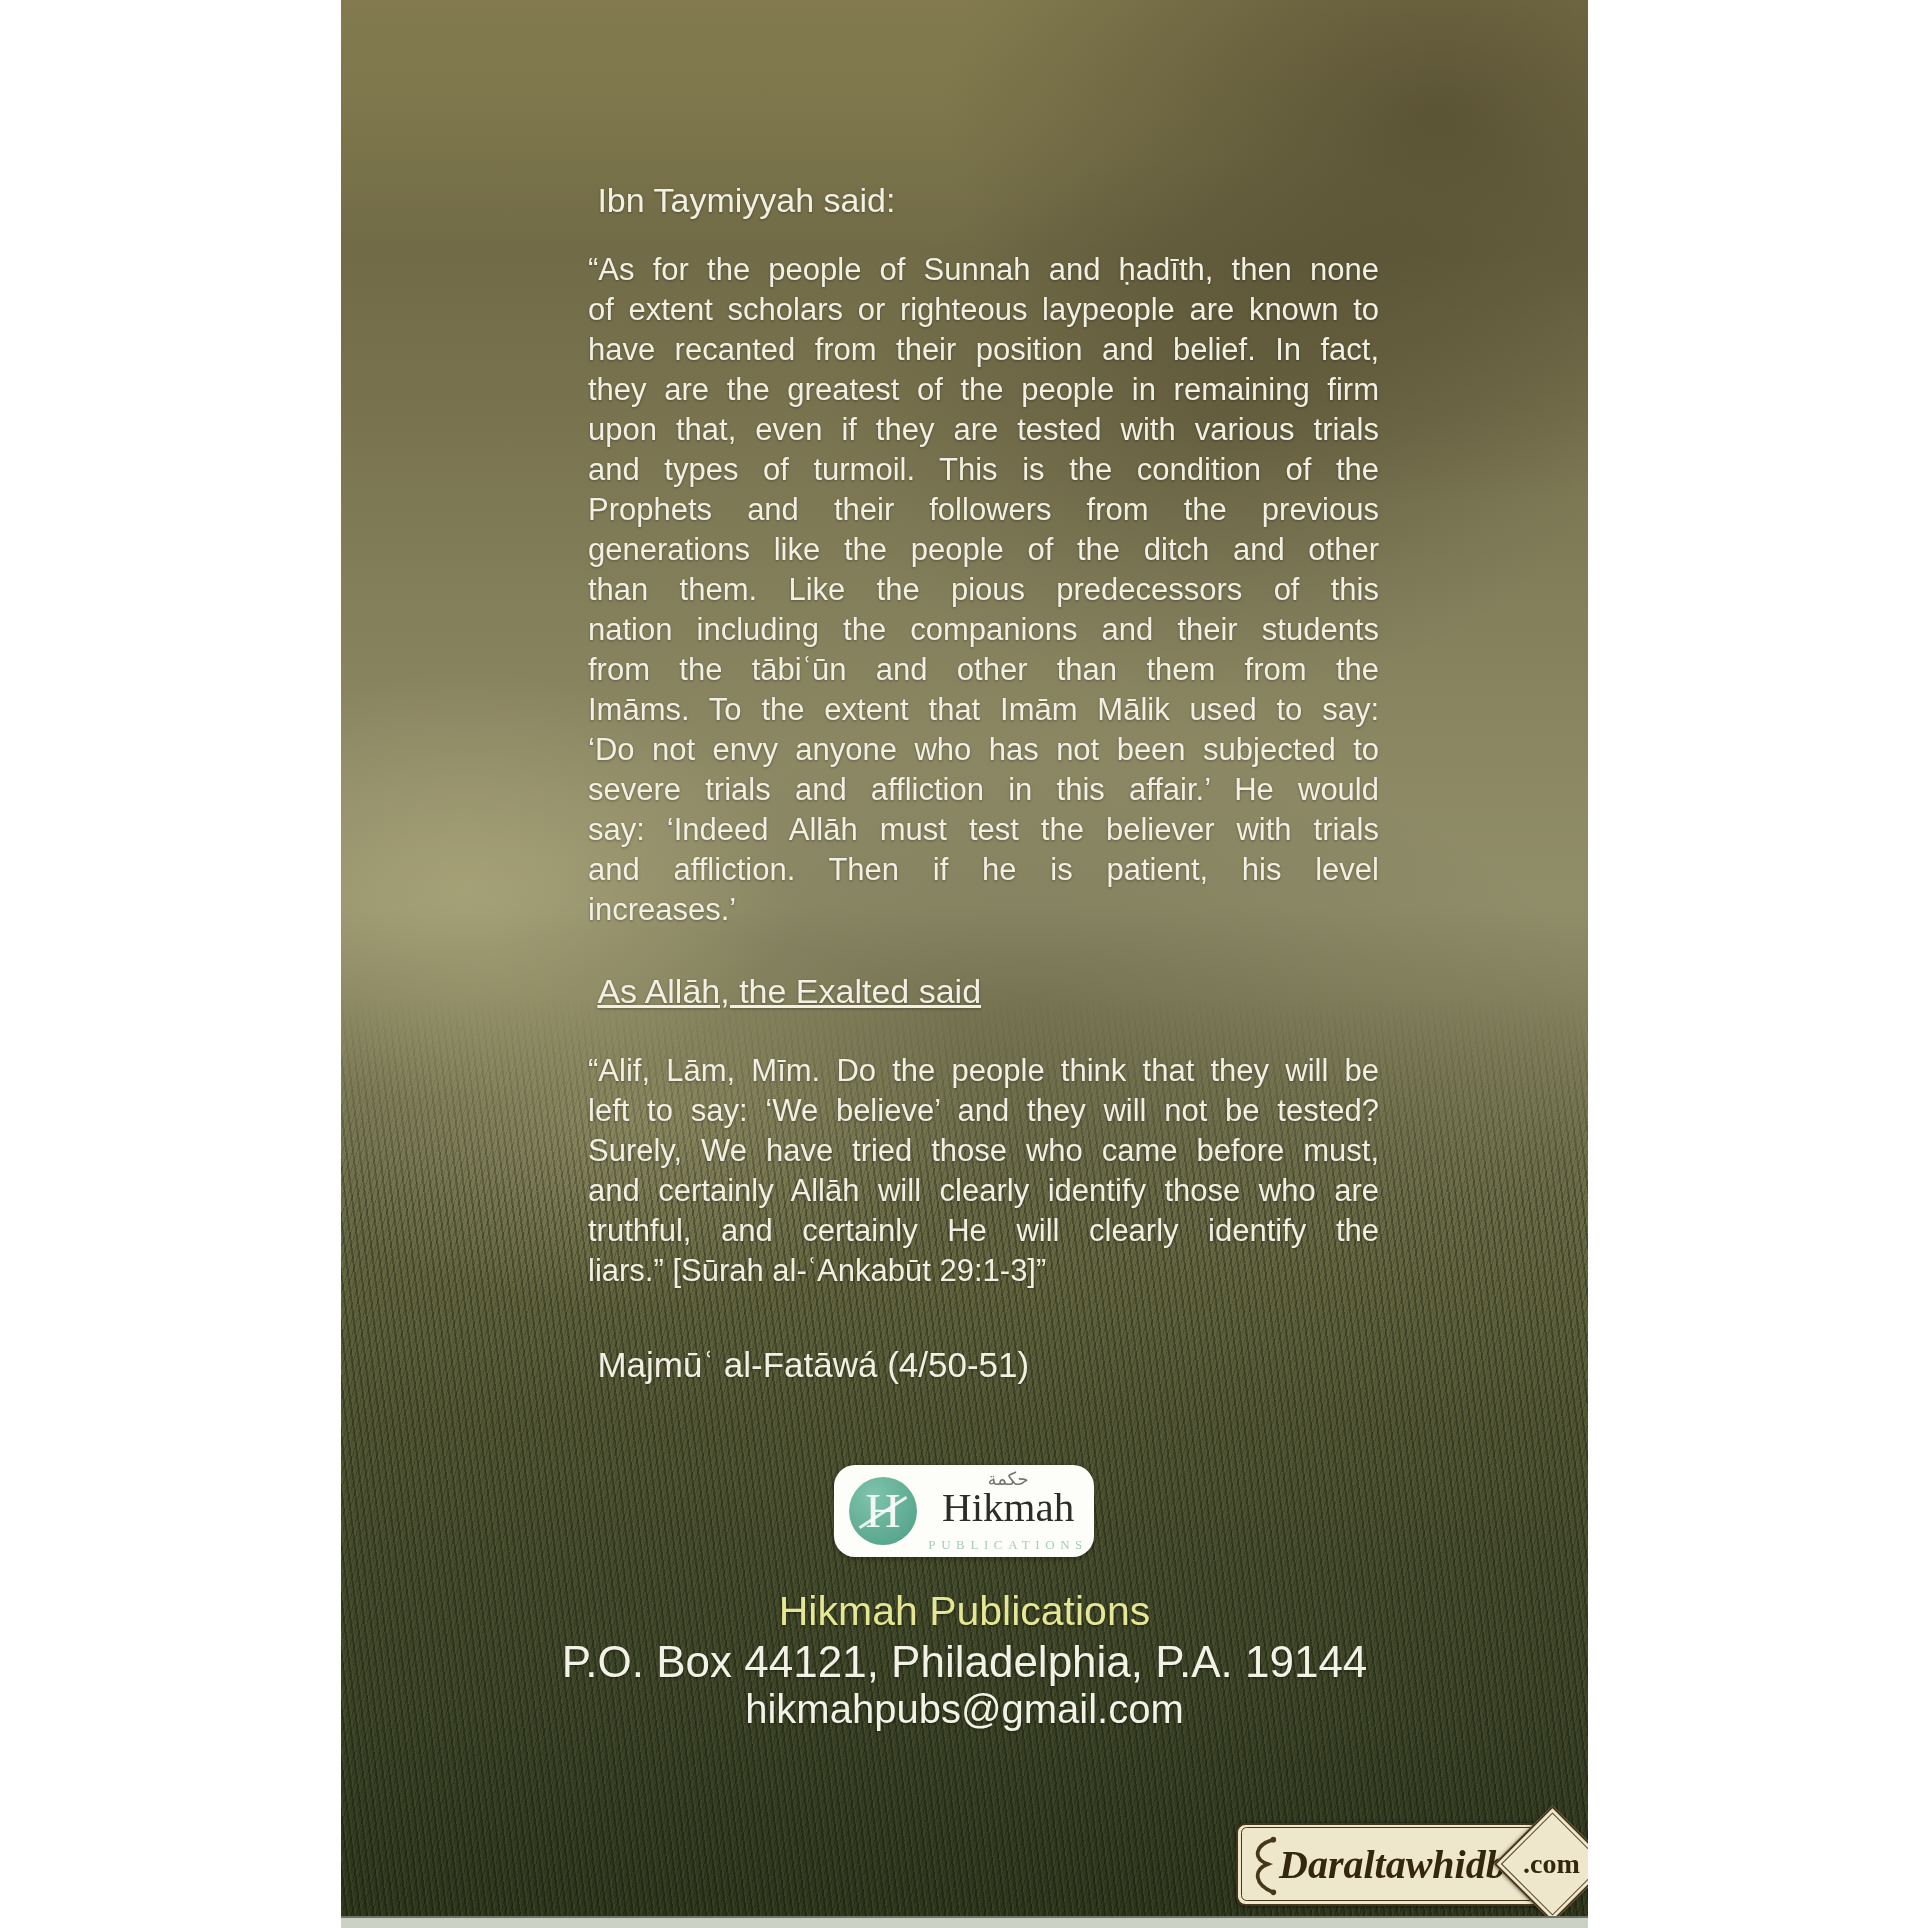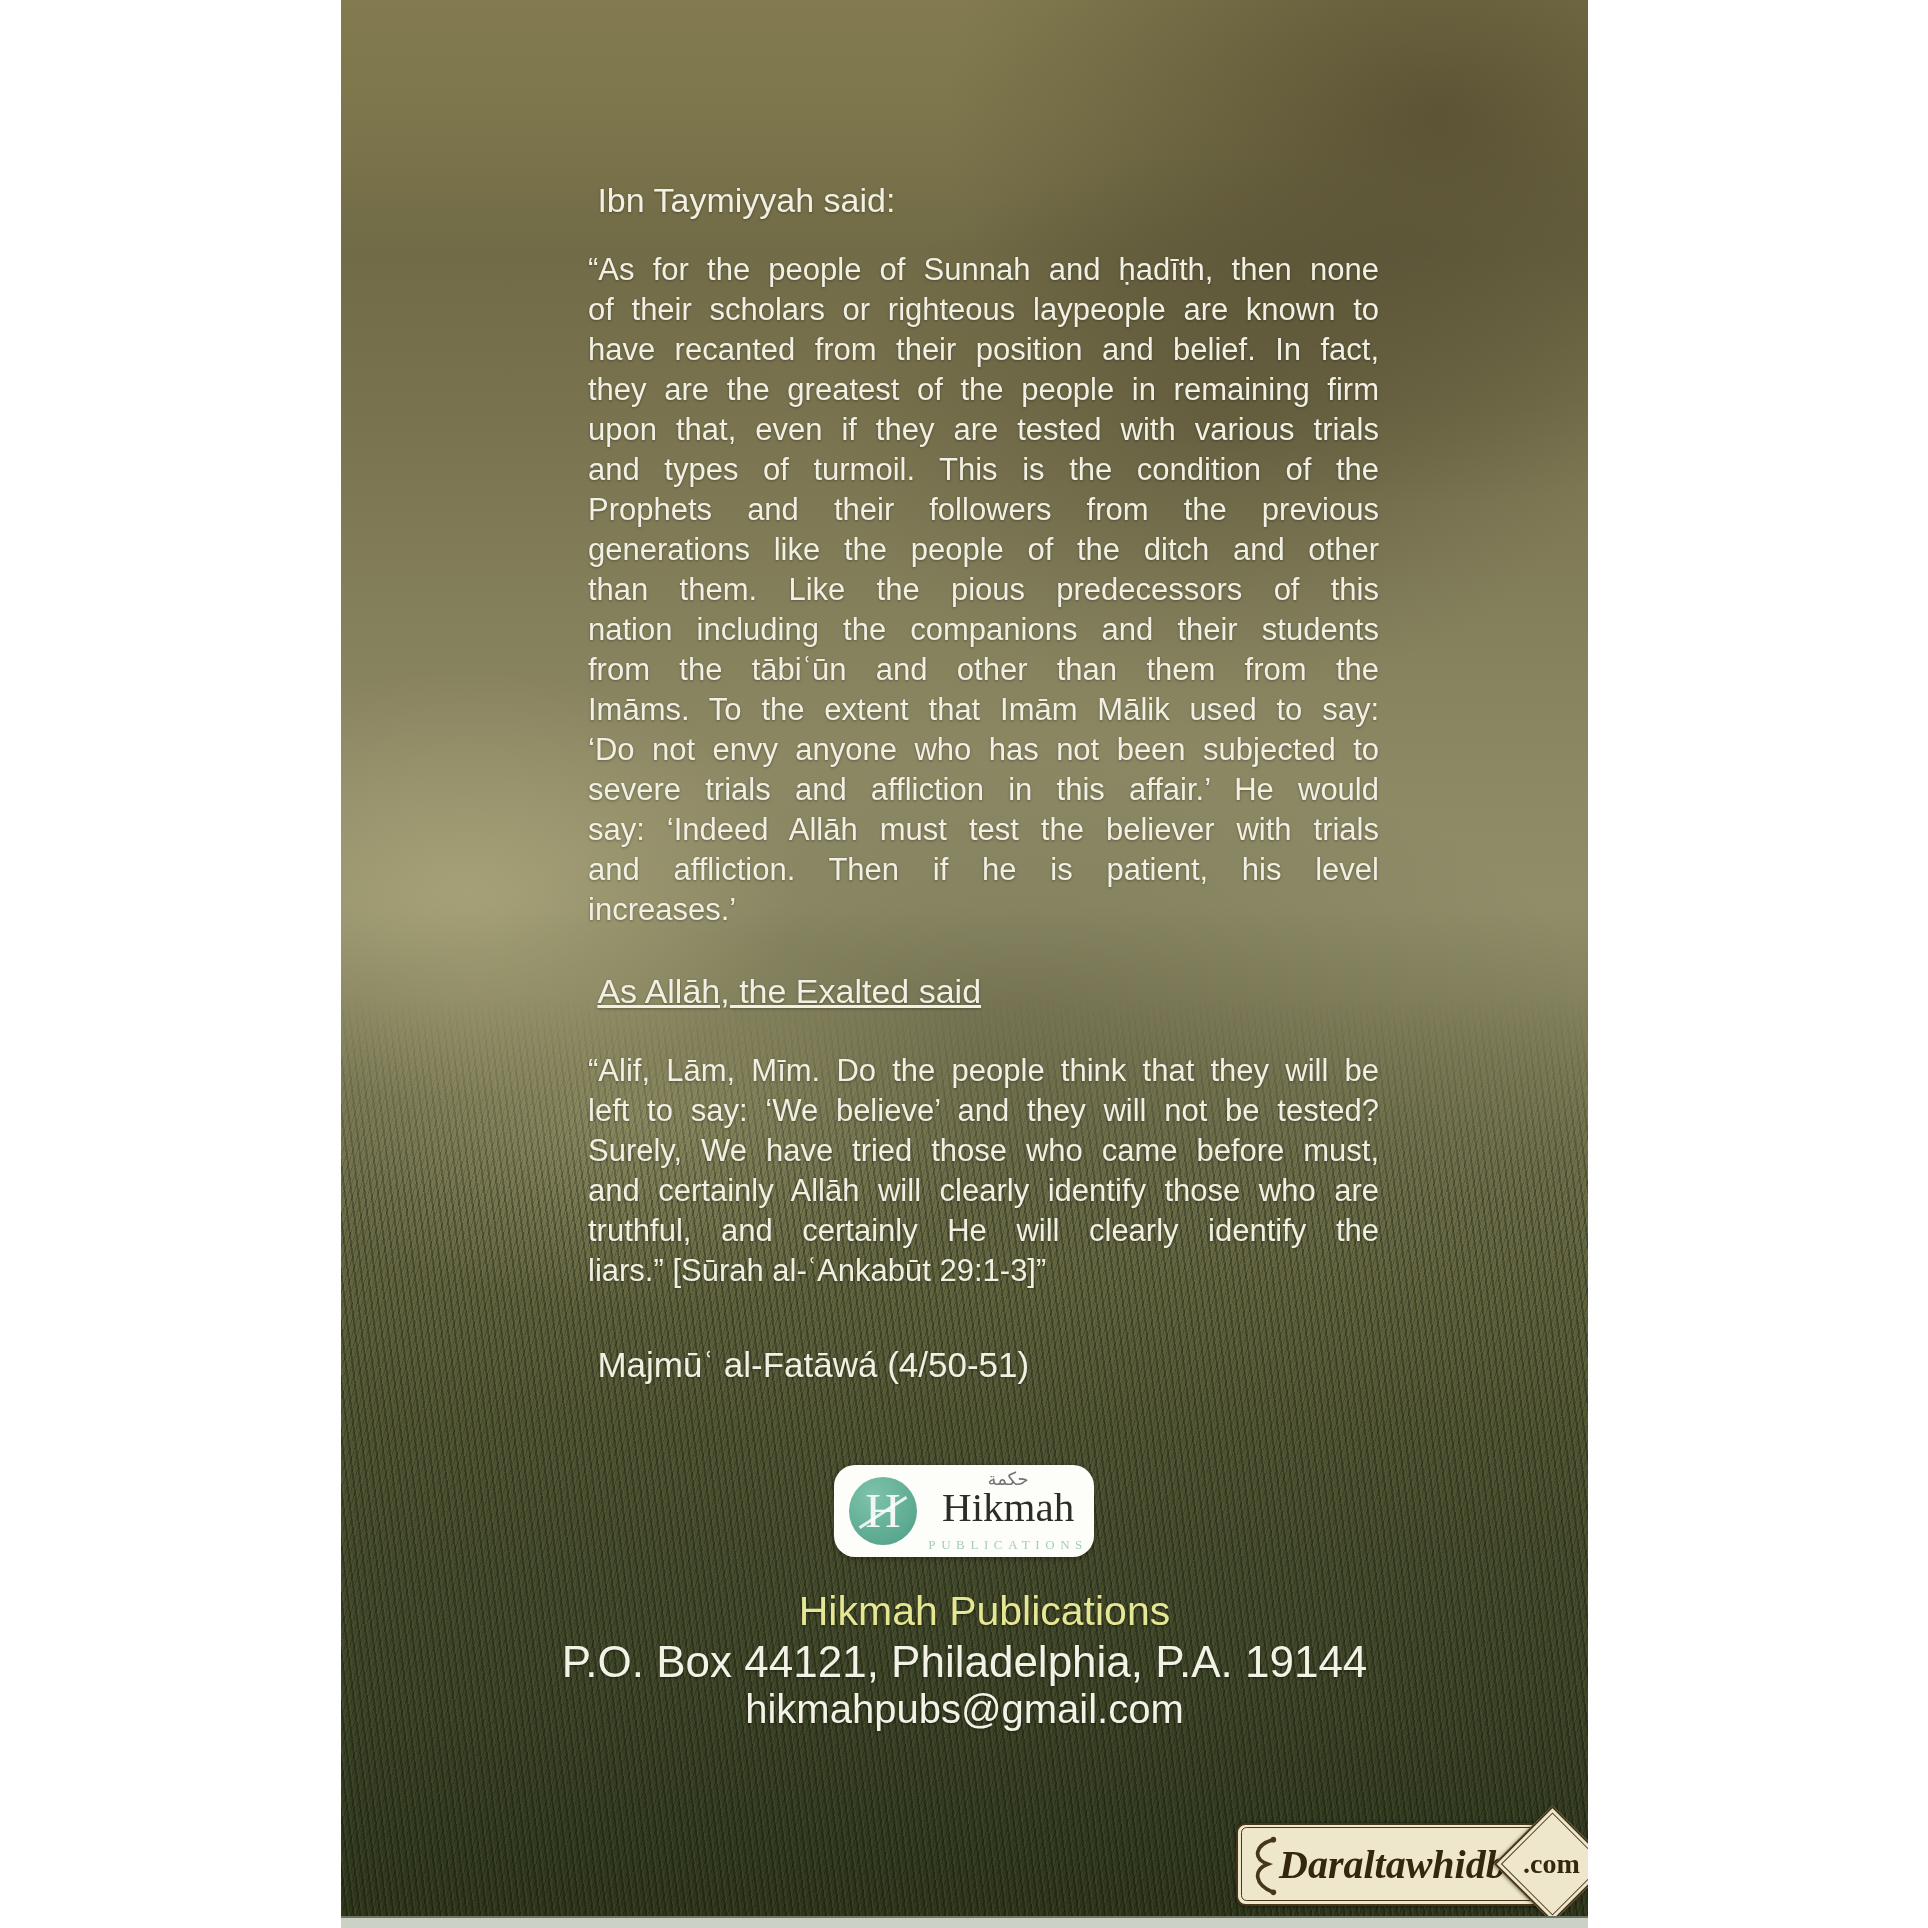--- a/index.html
+++ b/index.html
@@ -73,21 +73,21 @@
   .logo-name{
     font-family:"Liberation Serif", serif;color:#2c2c28;font-size:41px;line-height:40px;
   }
   .logo-sub{
     font-family:"Liberation Serif", serif;color:#a3cdbd;font-size:13px;letter-spacing:5.6px;
     margin-top:10px;white-space:nowrap;
   }
   
   .pub-name{
     position:absolute;left:0;width:1247px;top:1588px;text-align:center;
-    color:#e6e794;font-size:41px;text-shadow:0 0.9px 2.8px rgba(0,0,0,0.45);padding-left:20px;
+    color:#e6e794;font-size:41px;text-shadow:0 0.9px 2.8px rgba(0,0,0,0.45);
   }
   .pub-address{
     position:absolute;left:0;width:1247px;top:1637px;text-align:center;
     color:#f3f2e6;font-size:44px;text-shadow:0 0.9px 2.8px rgba(0,0,0,0.45);
   }
   .pub-email{
     position:absolute;left:0;width:1247px;top:1687px;text-align:center;
     color:#f3f2e6;font-size:40px;text-shadow:0 0.9px 2.8px rgba(0,0,0,0.45);
   }
   
@@ -129,21 +129,21 @@
 <div class="margin-right"></div>
 
 <div class="cover">
 
   <div class="grass"></div>
 
   <div class="text-col">
     <div class="attribution">Ibn Taymiyyah said:</div>
     <div class="main-quote">
         <div class="jline">“As for the people of Sunnah and ḥadīth, then none</div>
-        <div class="jline">of their scholars or righteous laypeople are known to</div>
+        <div class="jline">of extent scholars or righteous laypeople are known to</div>
         <div class="jline">have recanted from their position and belief. In fact,</div>
         <div class="jline">they are the greatest of the people in remaining firm</div>
         <div class="jline">upon that, even if they are tested with various trials</div>
         <div class="jline">and types of turmoil. This is the condition of the</div>
         <div class="jline">Prophets and their followers from the previous</div>
         <div class="jline">generations like the people of the ditch and other</div>
         <div class="jline">than them. Like the pious predecessors of this</div>
         <div class="jline">nation including the companions and their students</div>
         <div class="jline">from the tābiʿūn and other than them from the</div>
         <div class="jline">Imāms. To the extent that Imām Mālik used to say:</div>

